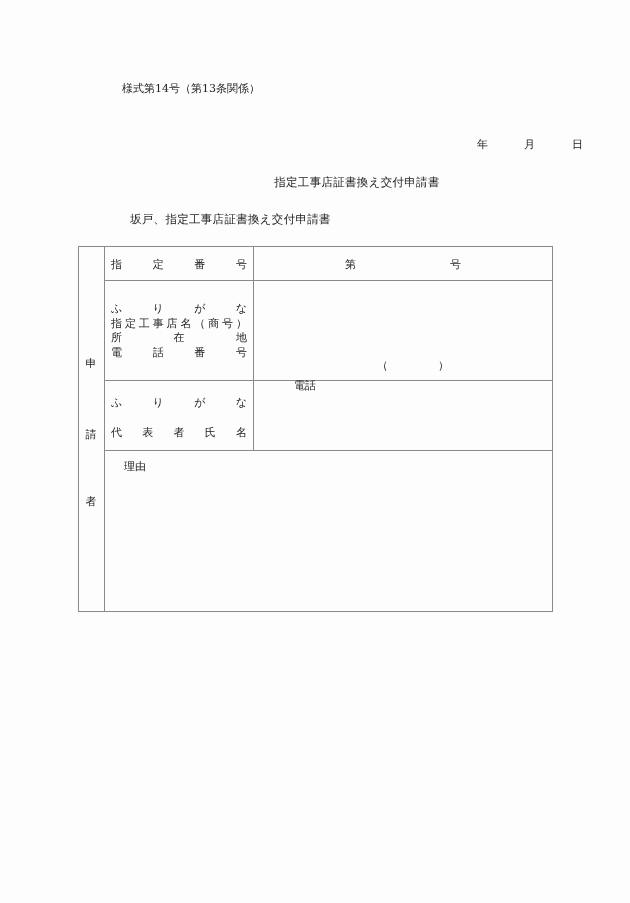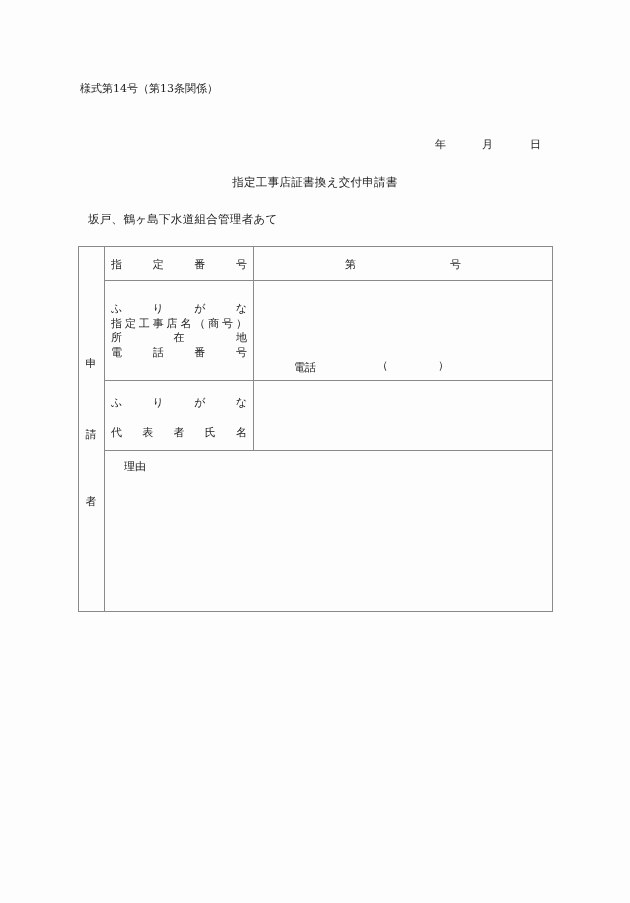--- a/index.html
+++ b/index.html
@@ -1,21 +1,21 @@
 <!DOCTYPE html>
 <html><head>
 <meta charset="utf-8">
 <style>
   html, body { margin: 0; padding: 0; }
   body {
     width: 630px; height: 903px; background: #fdfdfd; position: relative;
     font-family: "DejaVu Serif", "Liberation Serif", serif; color: #222;
     font-size: 11px; overflow: hidden;
   }
-  .abs { position: absolute; white-space: nowrap; }
+  .abs { position: absolute; white-space: nowrap; margin-left: 42px; }
   .form-no { left: 80px; top: 81px; font-size: 11px; }
   .date { top: 137px; font-size: 11px; }
   .title { left: 0; width: 630px; top: 175px; text-align: center; font-size: 11.5px; letter-spacing: 0.3px; }
   .addressee { left: 88px; top: 212px; font-size: 11.5px; letter-spacing: 0.3px; }
 
   .line { position: absolute; background: #8a8a8a; }
   .cell-text { position: absolute; font-size: 11px; }
   .spread { display: flex; justify-content: space-between; width: 136px; }
   .vert { position: absolute; left: 78px; width: 26px; text-align: center; font-size: 11px; }
 </style>
@@ -24,21 +24,21 @@
 
 <div class="abs form-no">様式第14号（第13条関係）</div>
 
 <div>
   <span class="abs date" style="left:435px">年</span>
   <span class="abs date" style="left:482px">月</span>
   <span class="abs date" style="left:530px">日</span>
 </div>
 
 <div class="abs title">指定工事店証書換え交付申請書</div>
-<div class="abs addressee">坂戸、鶴ヶ島下水道組合管理者あて</div>
+<div class="abs addressee">坂戸、指定工事店証書換え交付申請書</div>
 
 <div>
 
   <div class="line" style="left:78px;top:246px;width:475px;height:1px"></div>
   <div class="line" style="left:78px;top:611px;width:475px;height:1px"></div>
   <div class="line" style="left:78px;top:246px;width:1px;height:366px"></div>
   <div class="line" style="left:552px;top:246px;width:1px;height:366px"></div>
 
   <div class="line" style="left:104px;top:246px;width:1px;height:366px"></div>
   <div class="line" style="left:253px;top:246px;width:1px;height:204px"></div>
@@ -84,21 +84,21 @@
     <span>在</span>
     <span>地</span>
   </div>
   <div class="cell-text spread" style="left:111px;top:345px">
     <span>電</span>
     <span>話</span>
     <span>番</span>
     <span>号</span>
   </div>
   <div class="cell-text" style="left:258px;top:285px;width:290px;height:60px"></div>
-  <span class="cell-text" style="left:294px;top:360px">電話</span>
+  <span class="cell-text" style="left:294px;top:378px">電話</span>
   <span class="cell-text" style="left:377px;top:358px">（</span>
   <div class="cell-text" style="left:390px;top:354px;width:45px;height:20px"></div>
   <span class="cell-text" style="left:438px;top:358px">）</span>
 
   <div class="cell-text spread" style="left:111px;top:395px">
     <span>ふ</span>
     <span>り</span>
     <span>が</span>
     <span>な</span>
   </div>

